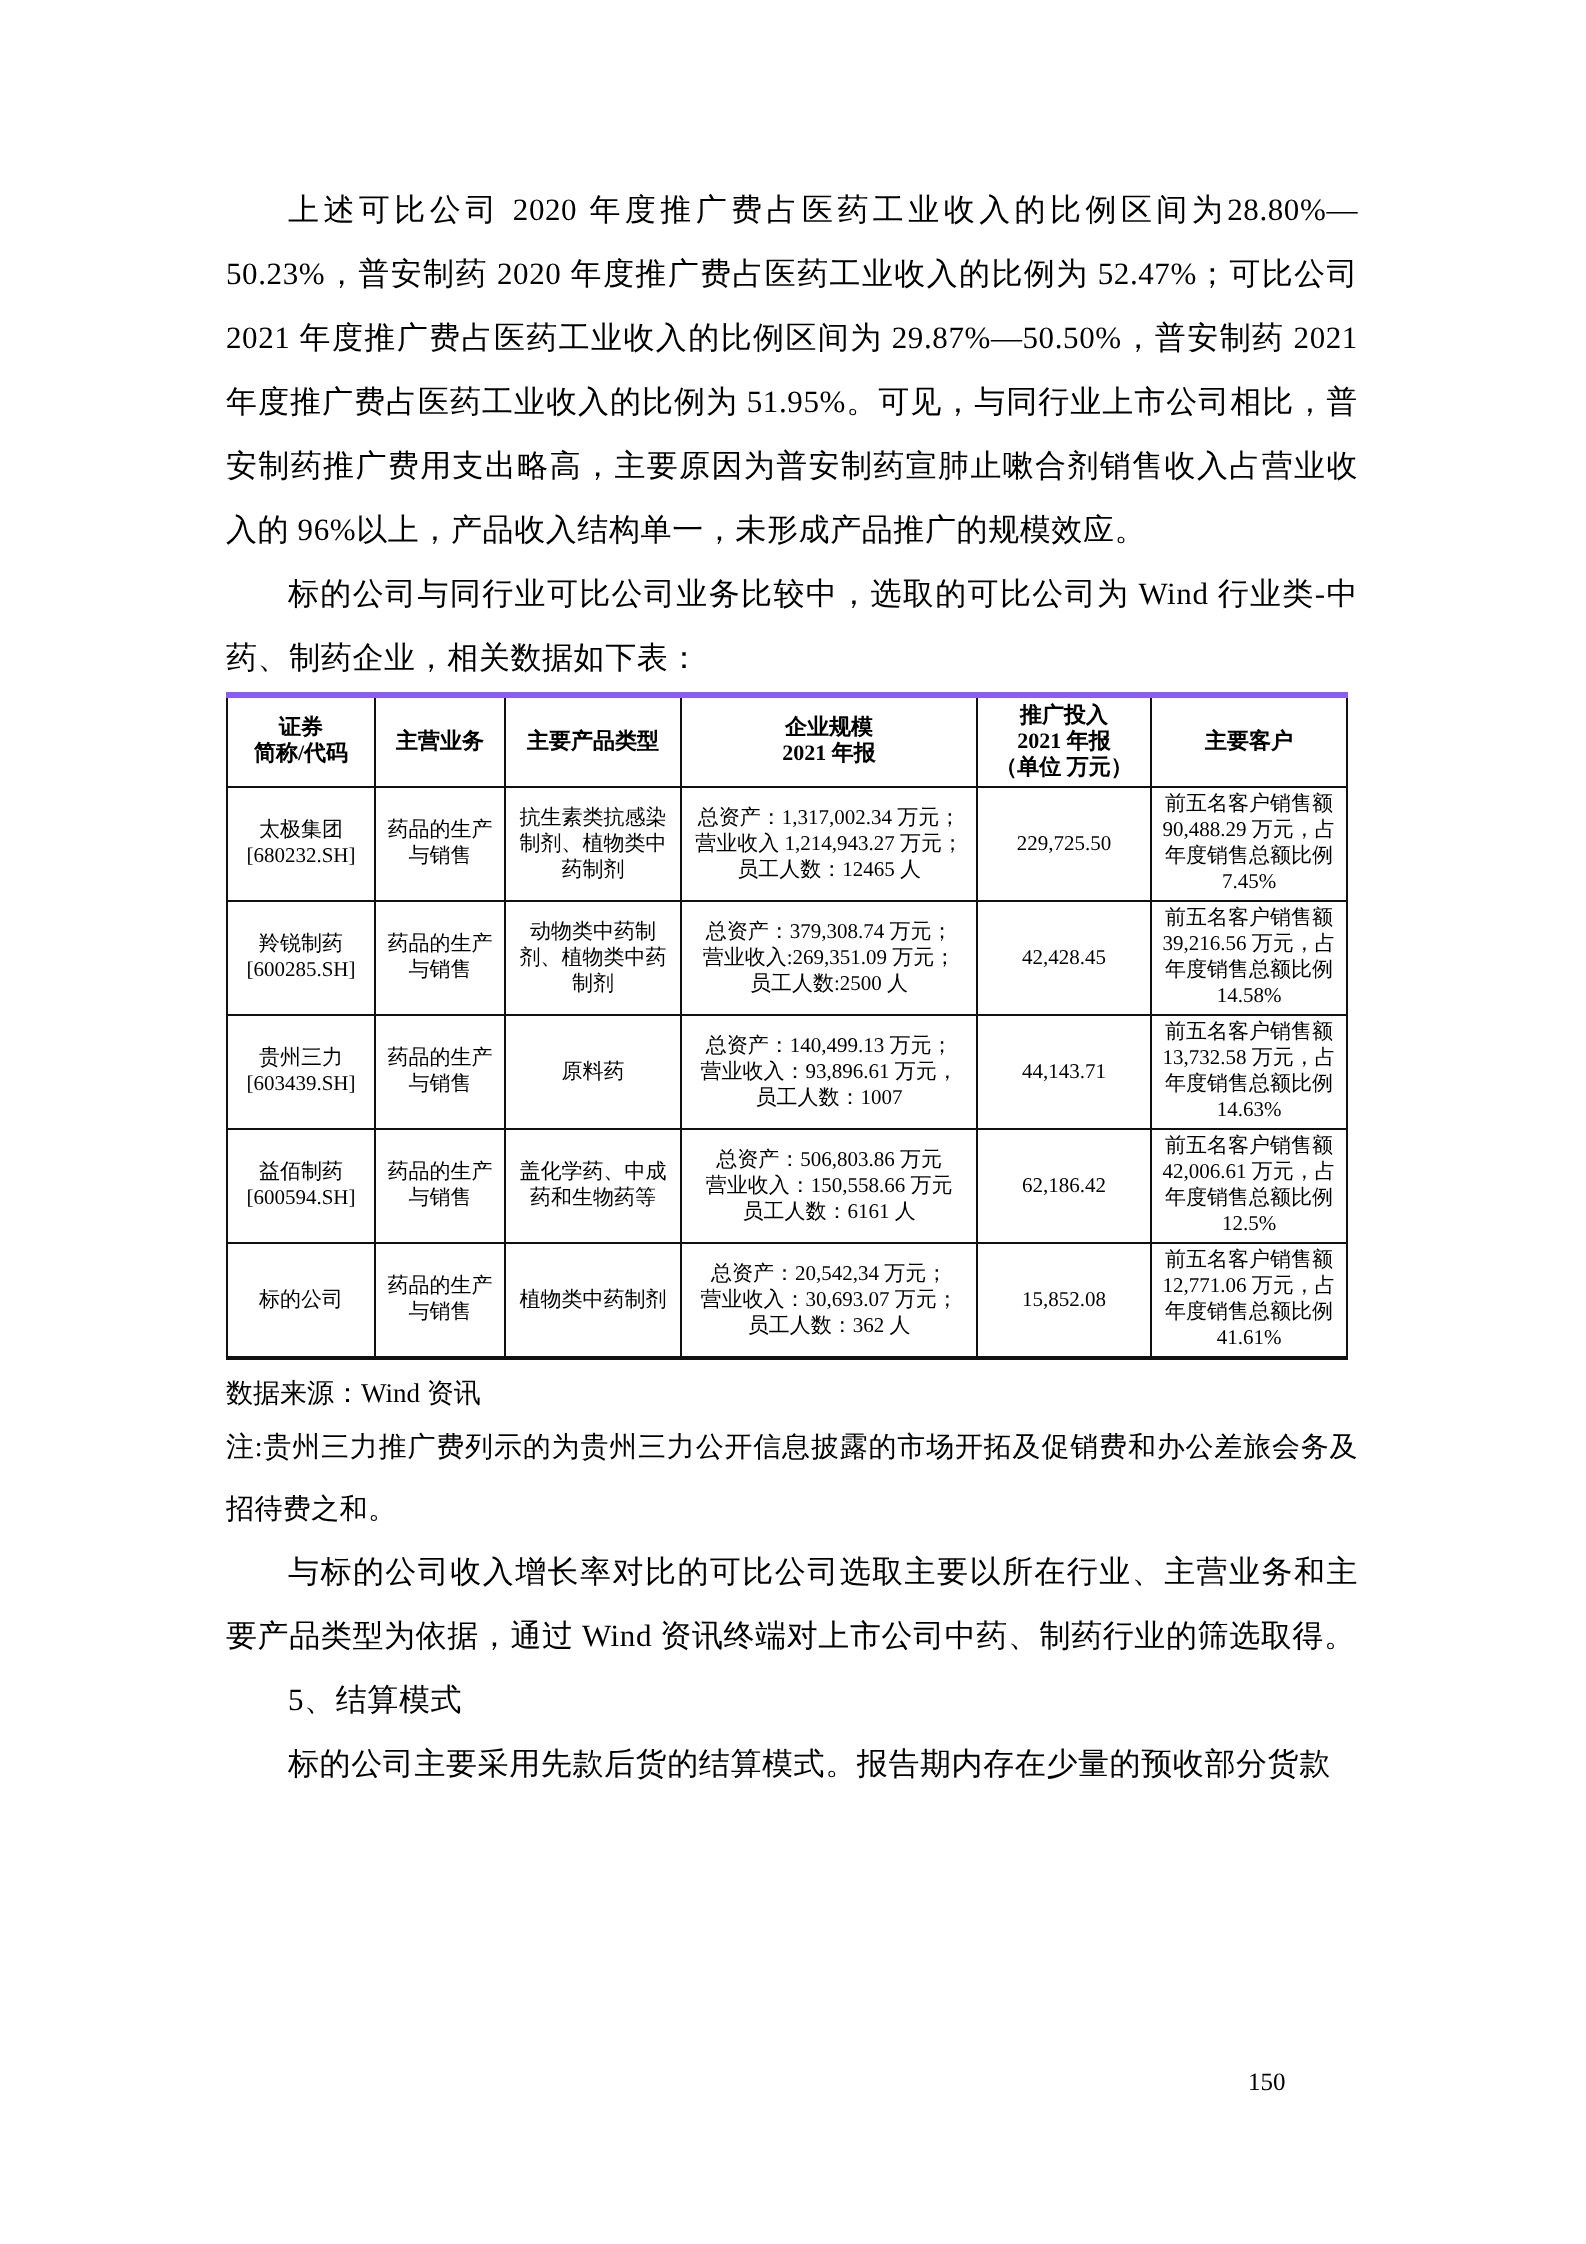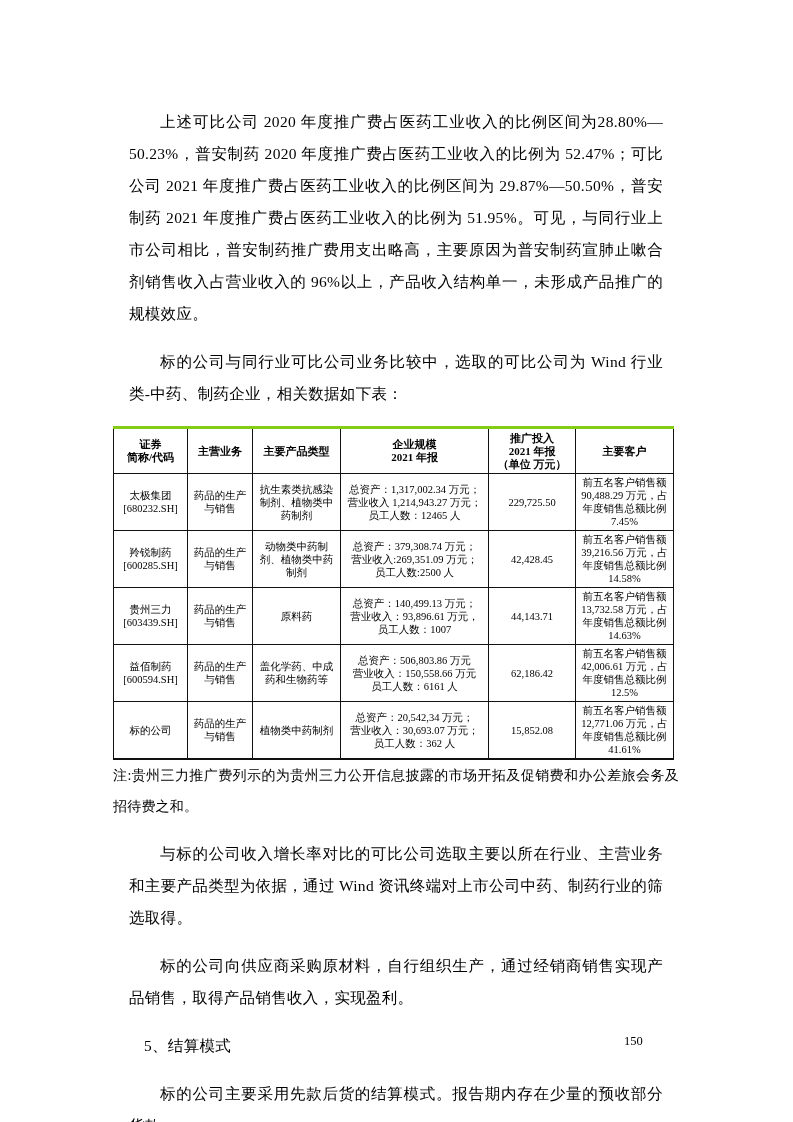--- a/index.html
+++ b/index.html
@@ -10,21 +10,21 @@
     color: #000000;
     position: relative;
     overflow: hidden;
   }
   .content {
     position: absolute;
     left: 113px; top: 90px;
     width: 566px;
   }
   p.body-para {
-    margin: 16px;
+    margin: 0;
     font-size: 15.5px;
     line-height: 32px;
     text-align: justify;
     text-indent: 2em;
     letter-spacing: 0.3px;
   }
   p.heading {
     margin: 0;
     font-size: 15.5px;
     line-height: 32px;
@@ -46,21 +46,21 @@
   .p3 { margin-top: 2px; }
   .h4 { margin-top: 14px; }
   .p4 { margin-top: 10px; }
   .h5 { margin-top: 12px; }
   .p5 { margin-top: 8px; }
 
   table.cmp-table {
     border-collapse: collapse;
     width: 560px;
     table-layout: fixed;
-    border-top: 3px solid #84cc16;
+    border-top: 3px solid #8b5cf6;
     border-bottom: 2px solid #111;
     font-size: 10.5px;
     line-height: 13px;
   }
   table.cmp-table th, table.cmp-table td {
     border: 1px solid #111;
     padding: 2px 3px;
     vertical-align: middle;
     white-space: pre-line;
     overflow: hidden;
@@ -194,27 +194,27 @@
 员工人数：362 人</td>
         <td>15,852.08</td>
         <td>前五名客户销售额
 12,771.06 万元，占
 年度销售总额比例
 41.61%</td>
       </tr>
     </tbody>
   </table>
 
+  <p class="src-line">数据来源：Wind 资讯</p>
 
   <p class="note-para">注:贵州三力推广费列示的为贵州三力公开信息披露的市场开拓及促销费和办公差旅会务及招待费之和。</p>
 
   <p class="body-para p3">与标的公司收入增长率对比的可比公司选取主要以所在行业、主营业务和主要产品类型为依据，通过 Wind 资讯终端对上市公司中药、制药行业的筛选取得。</p>
 
 
-  <p class="body-para p4">标的公司向供应商采购原材料，自行组织生产，通过经销商销售实现产品销售，取得产品销售收入，实现盈利。</p>
 
   <p class="heading h5">5、结算模式</p>
 
   <p class="body-para p5">标的公司主要采用先款后货的结算模式。报告期内存在少量的预收部分货款</p>
 
 </div>
 
 <div class="page-number">150</div>
 
 </body></html>

